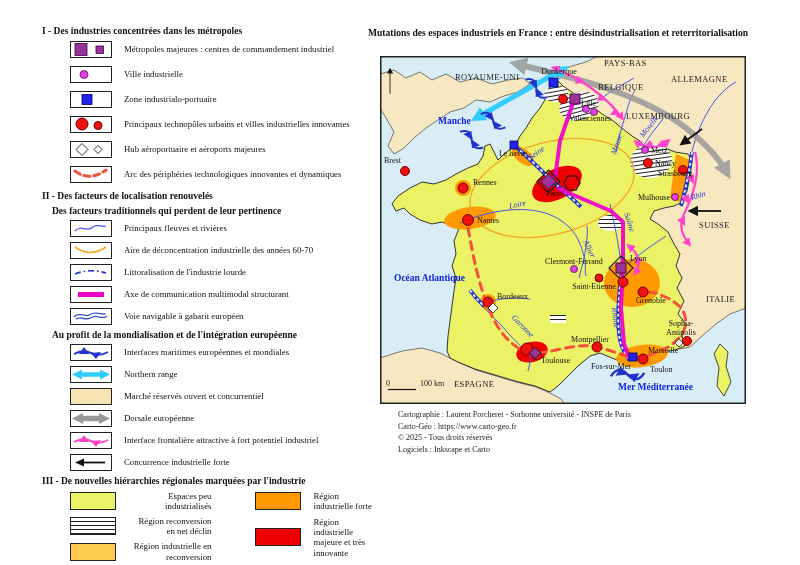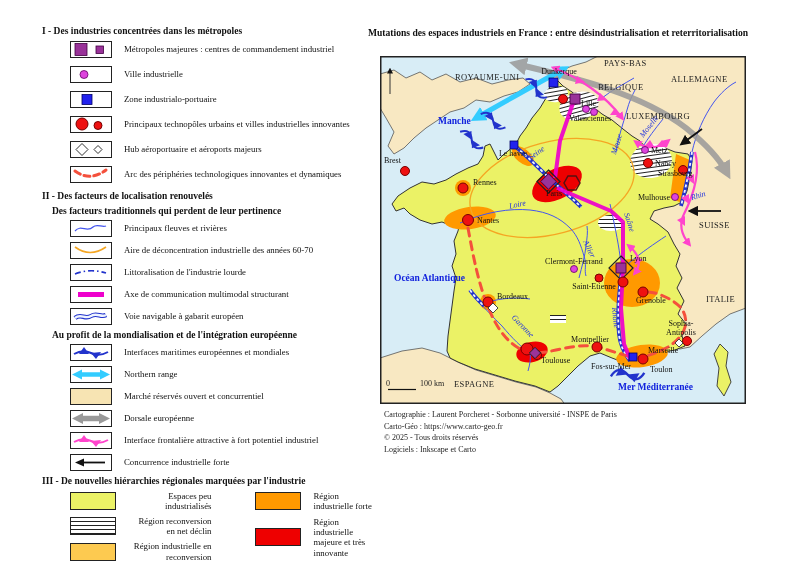--- a/index.html
+++ b/index.html
@@ -18,21 +18,21 @@
   .swatch{width:100%;height:100%;}
   .sw-hatch{width:100%;height:100%;background:repeating-linear-gradient(to bottom,#fff 0 3px,#222 3px 4px);}
   .lg3{display:flex;margin-left:10px;}
   .lg3-left{width:210px;}
   .lg3-left .lg-row{margin-left:0;text-align:right;}
   .lg3-right .lg-row{margin-left:12px;margin-bottom:6px;}
   .lg3-right .lg-label{max-width:102px;}
   
   .map-title{position:absolute;left:328px;top:27px;width:460px;text-align:center;
              font-weight:bold;font-size:9.6px;}
-  .credits{position:absolute;left:384px;top:409px;font-size:8px;line-height:11.5px;color:#222;}
+  .credits{position:absolute;left:398px;top:409px;font-size:8px;line-height:11.5px;color:#222;}
   
   #map{position:absolute;left:380px;top:56px;}
   #map text{font-family:"Liberation Serif","DejaVu Serif",serif;}
   .t-country{font-size:8.5px;fill:#222;letter-spacing:.4px;}
   .t-city{font-size:8px;fill:#111;}
   .t-river{font-size:8px;fill:#2233dd;font-style:italic;}
   .t-sea{font-size:9.5px;fill:#1122dd;font-weight:bold;}
   .t-scale{font-size:8px;fill:#222;}
 </style>
 </head>
@@ -78,21 +78,21 @@
       </span>
       <span class="lg-label">Principaux technopôles urbains et villes industrielles innovantes</span>
     </div>
     <div class="lg-row s1">
       <span class="lg-box">
         <svg width="40" height="15" viewBox="0 0 40 15">
             <polygon points="11,1.5 17,7.5 11,13.5 5,7.5" fill="#fff" stroke="#333" stroke-width="1"></polygon>
             <polygon points="27,3.5 31,7.5 27,11.5 23,7.5" fill="#fff" stroke="#333" stroke-width="1"></polygon>
           </svg>
       </span>
-      <span class="lg-label">Hub aéroportuaire et aéroports majeurs</span>
+      <span class="lg-label">Hub aéroportuaire et aéroports majeures</span>
     </div>
     <div class="lg-row s1">
       <span class="lg-box">
         <svg width="40" height="15" viewBox="0 0 40 15">
             <path d="M4,4 Q19,15 35,3" fill="none" stroke="#f4503c" stroke-width="3" stroke-dasharray="6 4" stroke-linecap="round"></path>
           </svg>
       </span>
       <span class="lg-label">Arc des périphéries technologiques innovantes et dynamiques</span>
     </div>
 

